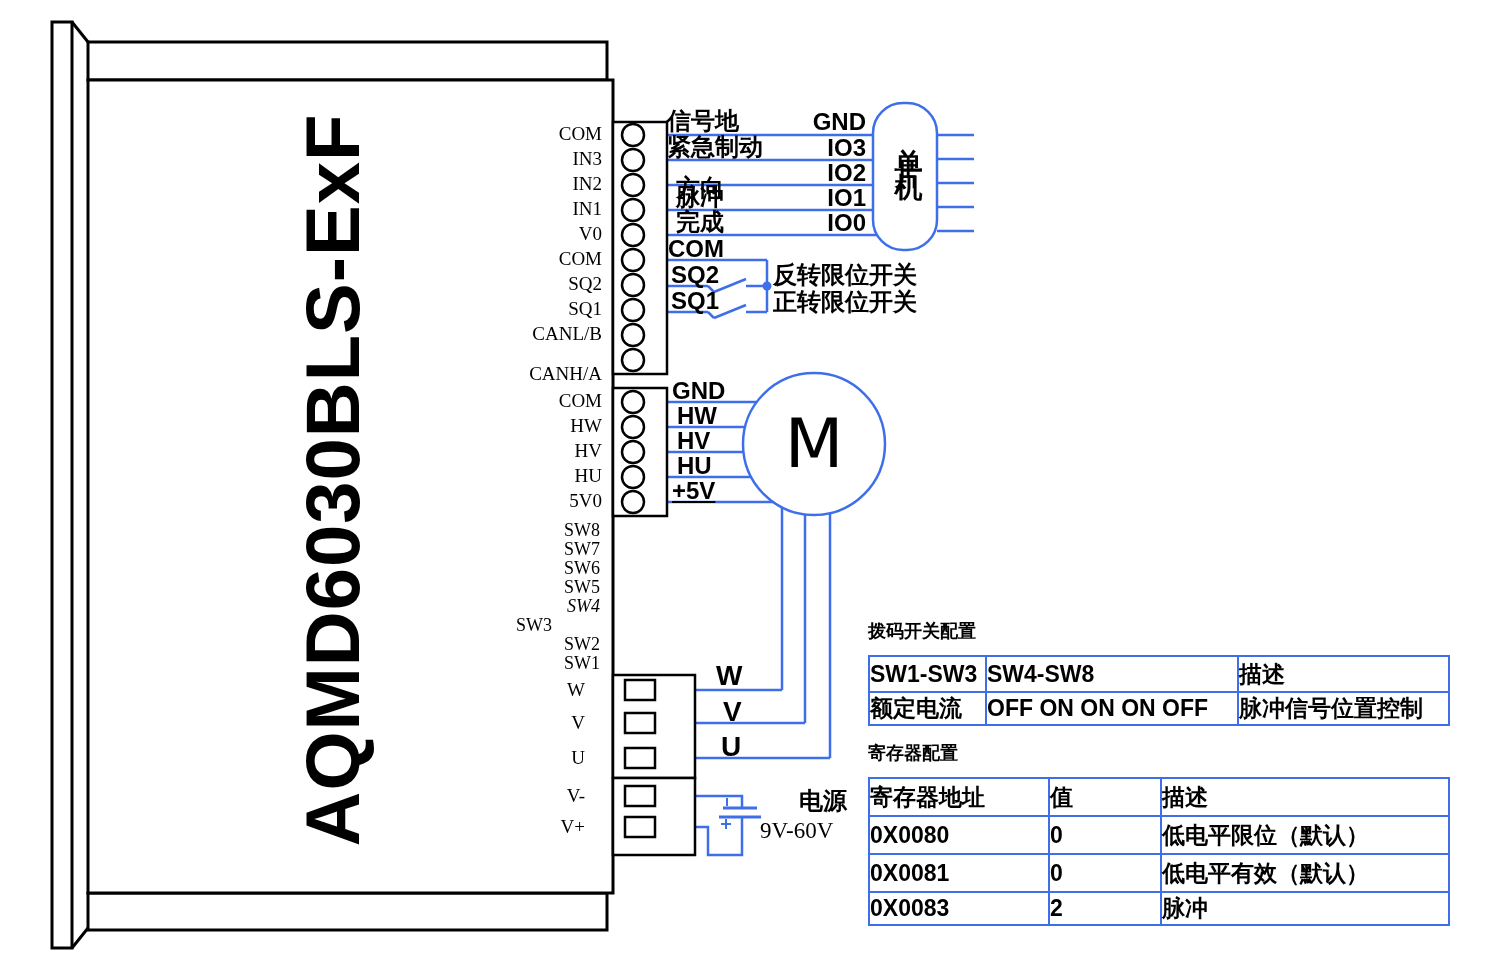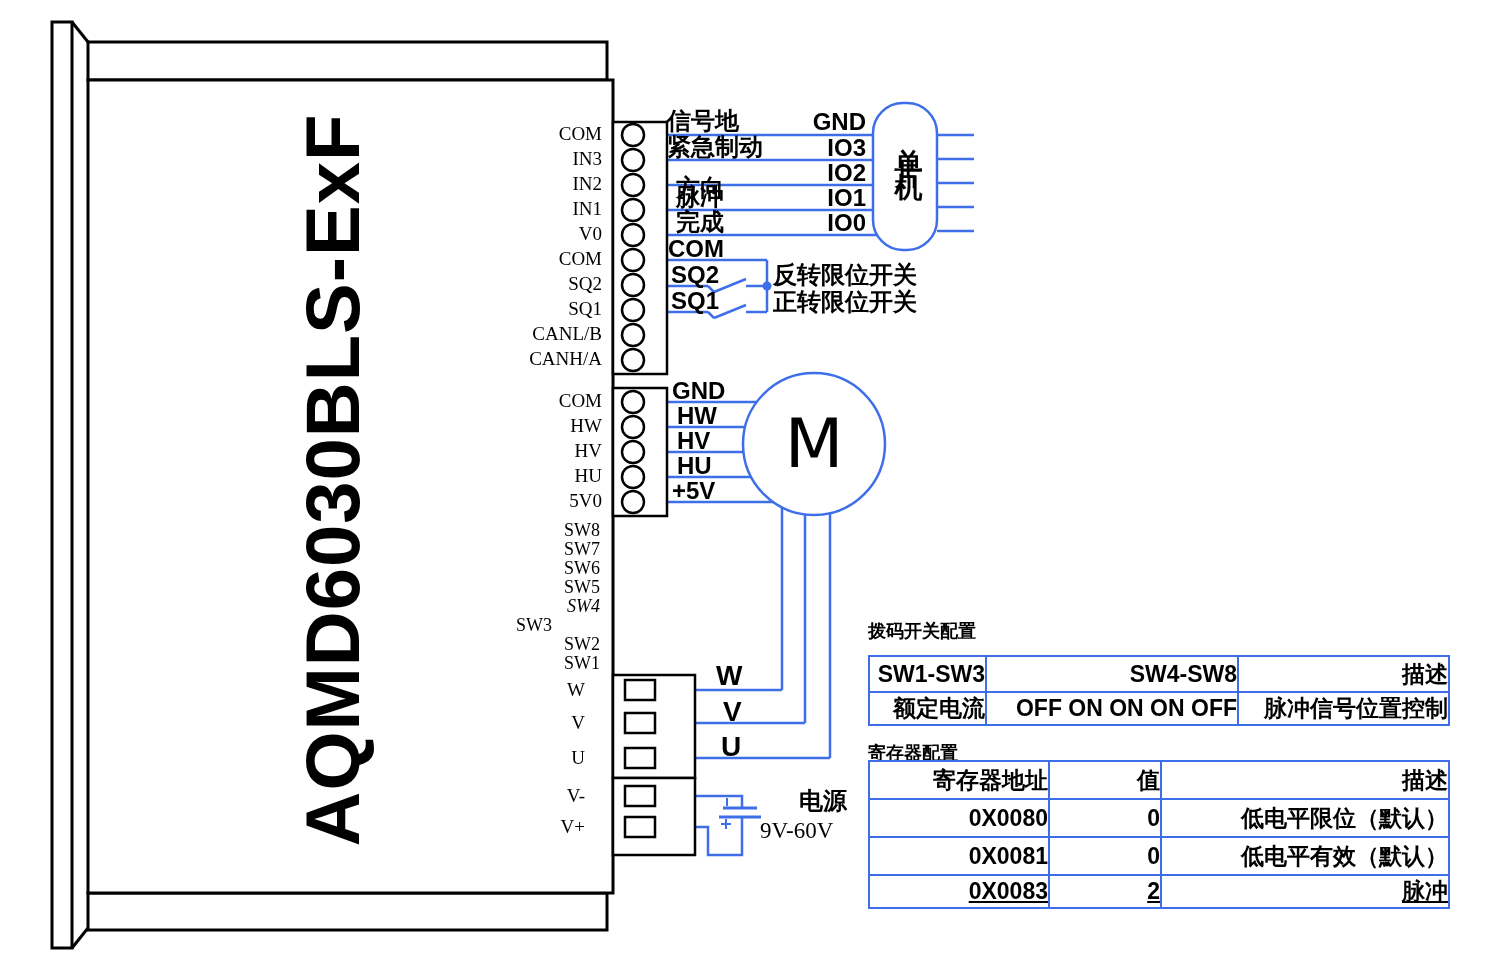--- a/index.html
+++ b/index.html
@@ -14,21 +14,21 @@
   .ra{text-align:right;}
   .model-text{position:absolute;left:-67px;top:425px;width:800px;height:110px;
       transform:rotate(-90deg);text-align:center;font-size:76px;font-weight:700;
       letter-spacing:1px;line-height:110px;}
   .motor-m{position:absolute;left:774px;top:410px;width:80px;text-align:center;
       font-size:68px;font-weight:400;line-height:68px;font-family:"DejaVu Sans","Liberation Sans",sans-serif;}
   .mcu-txt{position:absolute;left:889px;top:126px;writing-mode:vertical-rl;
       font-size:28px;font-weight:700;letter-spacing:12px;}
   .dtitle{position:absolute;font-size:18px;font-weight:700;}
   table.cfg{position:absolute;border-collapse:collapse;table-layout:fixed;}
-  table.cfg td{border:2px solid #3e6fe9;text-align:right;vertical-align:middle;
+  table.cfg td{border:2px solid #3e6fe9;text-align:left;vertical-align:middle;
       font-size:23px;font-weight:700;padding:0;color:#000;}
 </style>
 </head>
 <body>
 
 <div class="stage">
 
   <svg width="1500" height="975" viewBox="0 0 1500 975">
 
     <g stroke="#3e6fe9" stroke-width="2.5" fill="none">
@@ -133,21 +133,21 @@
 
   <div class="lbl serif ra" style="right:898px;top:124px;">COM</div>
   <div class="lbl serif ra" style="right:898px;top:149px;">IN3</div>
   <div class="lbl serif ra" style="right:898px;top:174px;">IN2</div>
   <div class="lbl serif ra" style="right:898px;top:199px;">IN1</div>
   <div class="lbl serif ra" style="right:898px;top:224px;">V0</div>
   <div class="lbl serif ra" style="right:898px;top:249px;">COM</div>
   <div class="lbl serif ra" style="right:898px;top:274px;">SQ2</div>
   <div class="lbl serif ra" style="right:898px;top:299px;">SQ1</div>
   <div class="lbl serif ra" style="right:898px;top:324px;">CANL/B</div>
-  <div class="lbl serif ra" style="right:898px;top:349px;text-align:center;">CANH/A</div>
+  <div class="lbl serif ra" style="right:898px;top:364px;text-align:center;">CANH/A</div>
 
   <div class="lbl serif ra" style="right:898px;top:391px;">COM</div>
   <div class="lbl serif ra" style="right:898px;top:416px;">HW</div>
   <div class="lbl serif ra" style="right:898px;top:441px;">HV</div>
   <div class="lbl serif ra" style="right:898px;top:466px;">HU</div>
   <div class="lbl serif ra" style="right:898px;top:491px;">5V0</div>
 
   <div class="lbl serif-sm ra" style="right:900px;top:521px;">SW8</div>
   <div class="lbl serif-sm ra" style="right:900px;top:540px;">SW7</div>
   <div class="lbl serif-sm ra" style="right:900px;top:559px;">SW6</div>
@@ -180,21 +180,21 @@
   <div class="lbl latb" style="left:671px;top:288px;">SQ1</div>
   <div class="lbl cjkb" style="left:773px;top:262px;">反转限位开关</div>
   <div class="lbl cjkb" style="left:773px;top:289px;">正转限位开关</div>
 
   <div class="mcu-txt">单片机</div>
 
   <div class="lbl latb" style="left:672px;top:378px;">GND</div>
   <div class="lbl latb" style="left:677px;top:403px;">HW</div>
   <div class="lbl latb" style="left:677px;top:428px;">HV</div>
   <div class="lbl latb" style="left:677px;top:453px;">HU</div>
-  <div class="lbl latb" style="left:672px;top:478px;">+5V</div>
+  <div class="lbl latb" style="left:672px;top:478px;text-decoration:underline;">+5V</div>
 
   <div class="motor-m">M</div>
 
   <div class="lbl latb" style="left:716px;top:661px;font-size:28px;">W</div>
   <div class="lbl latb" style="left:723px;top:697px;font-size:28px;">V</div>
   <div class="lbl latb" style="left:721px;top:732px;font-size:28px;">U</div>
 
   <div class="lbl cjkb" style="left:772px;top:788px;margin-left:27px;">电源</div>
   <div class="lbl serif" style="left:760px;top:819px;font-size:23px;">9V-60V</div>
 
@@ -213,21 +213,21 @@
     </tr>
     <tr style="height:27px;">
       <td>额定电流</td>
       <td>OFF ON ON ON OFF</td>
       <td>脉冲信号位置控制</td>
     </tr>
   </tbody>
     </table>
 
   <div class="dtitle" style="left:868px;top:741px;">寄存器配置</div>
-  <table class="cfg" style="left:868px;top:760px;width:580px;padding-left:16px;">
+  <table class="cfg" style="left:868px;top:777px;width:580px;padding-left:16px;">
     <colgroup>
         <col style="width:180px">
         <col style="width:112px">
         <col style="width:288px">
       </colgroup>
     <tbody>
         <tr style="height:38px;">
       <td>寄存器地址</td>
       <td>值</td>
       <td>描述</td>
@@ -235,21 +235,21 @@
     <tr style="height:38px;">
       <td>0X0080</td>
       <td>0</td>
       <td>低电平限位（默认）</td>
     </tr>
     <tr style="height:38px;">
       <td>0X0081</td>
       <td>0</td>
       <td>低电平有效（默认）</td>
     </tr>
-    <tr style="height:20px;text-decoration:underline;">
+    <tr style="height:20px;">
       <td>0X0083</td>
       <td>2</td>
       <td>脉冲</td>
     </tr>
   </tbody>
     </table>
 
 </div>
 
 </body></html>

